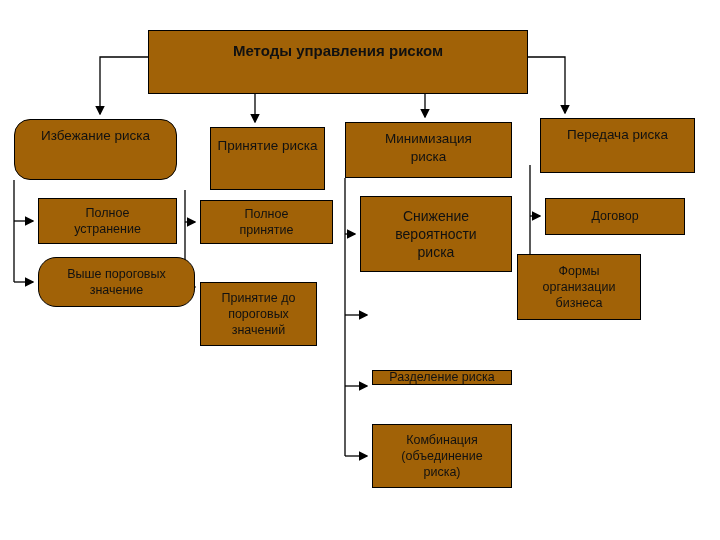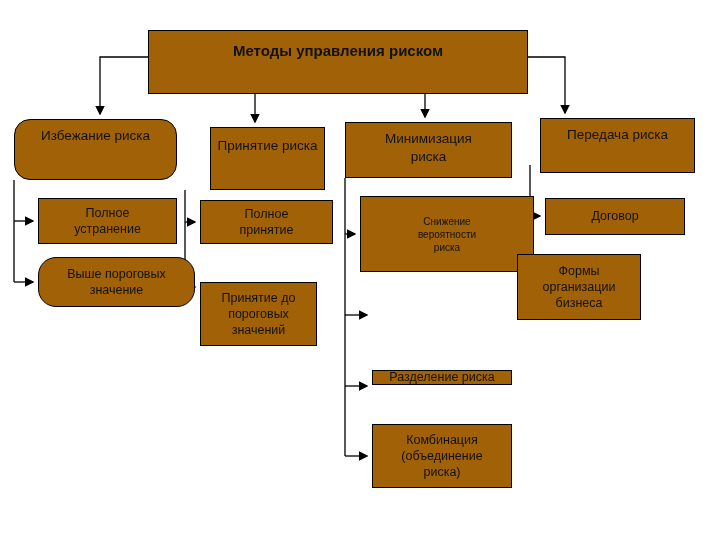--- a/index.html
+++ b/index.html
@@ -41,21 +41,21 @@
   .b-h2 { left: 185px; top: 127px; width: 115px; height: 63px; padding-top: 9px; margin-left: 25px; }
   .b-h3 { left: 345px; top: 122px; width: 167px; height: 56px; }
   .b-h4 { left: 540px; top: 118px; width: 155px; height: 55px; }
 
   .b-c1a { left: 38px;  top: 198px; width: 139px; height: 46px; }
   .b-c1b { left: 38px;  top: 257px; width: 157px; height: 50px; border-radius: 18px; }
 
   .b-c2a { left: 200px; top: 200px; width: 133px; height: 44px; }
   .b-c2b { left: 200px; top: 255px; width: 117px; height: 64px; margin-top: 27px; }
 
-  .b-c3a { left: 360px; top: 196px; width: 174px; height: 76px; font-size: 10px; }
+  .b-c3a { left: 360px; top: 196px; width: 152px; height: 76px; font-size: 14px; }
   .b-c3b { left: 372px; top: 284px; width: 140px; height: 62px; }
   .b-c3c { left: 372px; top: 370px; width: 140px; height: 15px; }
   .b-c3d { left: 372px; top: 424px; width: 140px; height: 64px; }
 
   .b-c4a { left: 545px; top: 198px; width: 140px; height: 37px; }
   .b-c4b { left: 517px; top: 254px; width: 124px; height: 66px; }
 </style>
 </head>
 <body>
 

